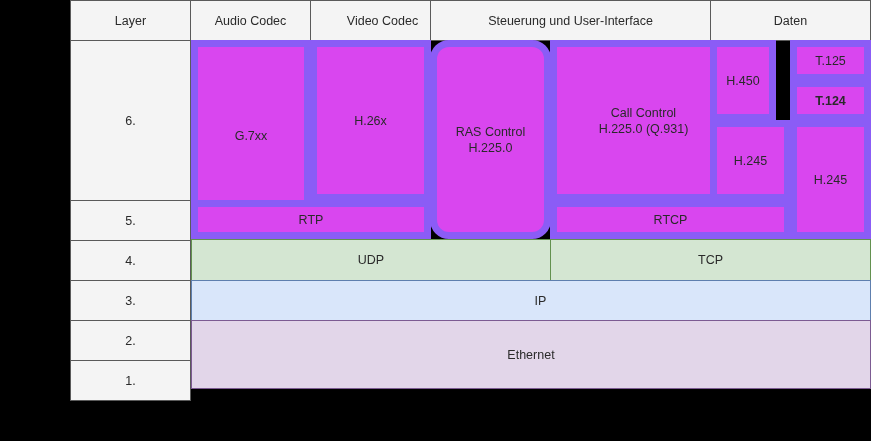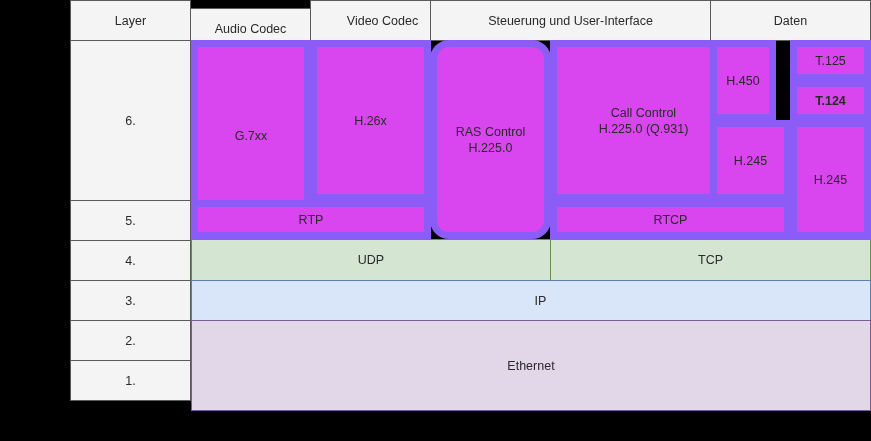--- a/index.html
+++ b/index.html
@@ -65,21 +65,21 @@
   }
 </style>
 </head>
 <body>
 
 <div id="diagram">
 
   <div class="cell hdr" style="left:0px;   top:0px; width:121px; height:41px;">
     <span>Layer</span>
   </div>
-  <div class="cell hdr" style="left:120px; top:8px; width:121px; height:41px;">
+  <div class="cell hdr" style="left:120px; top:0px; width:121px; height:41px;">
     <span>Audio Codec</span>
   </div>
   <div class="cell hdr" style="left:240px; top:0px; width:134px; height:41px;padding-left:11px;">
     <span>Video Codec</span>
   </div>
   <div class="cell hdr" style="left:360px; top:0px; width:281px; height:41px;">
     <span>Steuerung und User-Interface</span>
   </div>
   <div class="cell hdr" style="left:640px; top:0px; width:161px; height:41px;">
     <span>Daten</span>
@@ -151,17 +151,17 @@
     <span>UDP</span>
   </div>
   <div class="cell green" style="left:480px; top:239px; width:321px; height:42px;">
     <span>TCP</span>
   </div>
 
   <div class="cell blue" style="left:121px; top:280px; width:680px; height:41px;padding-left:19px;">
     <span>IP</span>
   </div>
 
-  <div class="cell purple" style="left:121px; top:320px; width:680px; height:91px;">
+  <div class="cell purple" style="left:121px; top:320px; width:680px; height:69px;">
     <span>Ethernet</span>
   </div>
 
 </div>
 
 </body></html>

